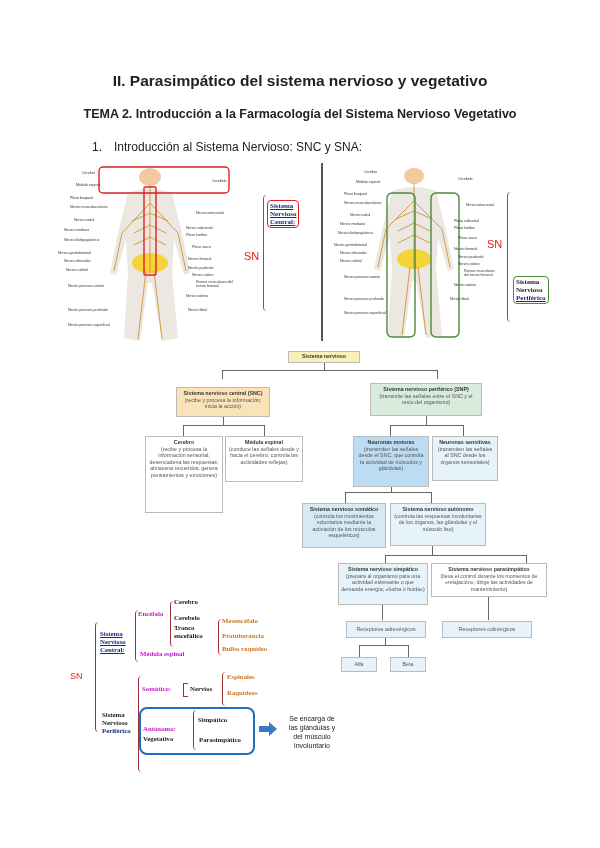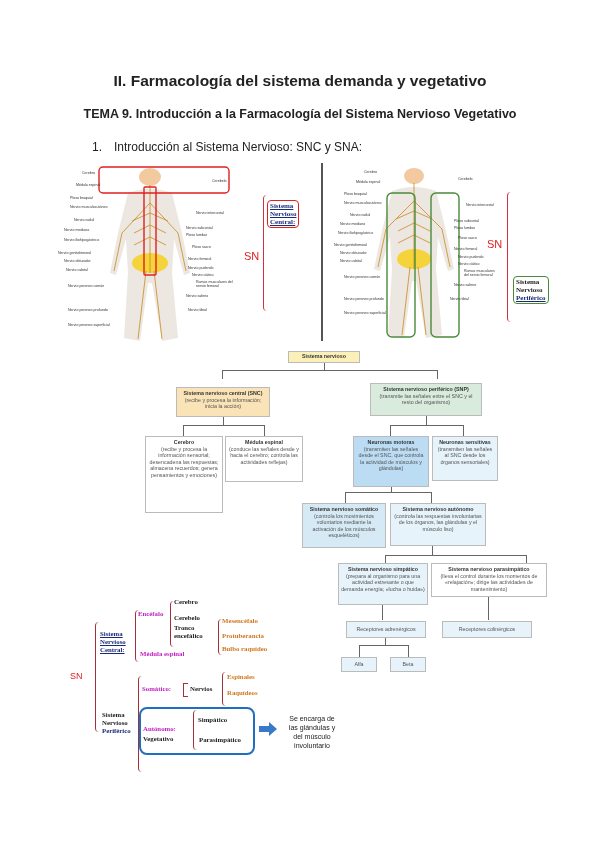--- a/index.html
+++ b/index.html
@@ -23,22 +23,22 @@
   .cm{position:absolute;font-family:"Liberation Serif",serif;font-weight:bold;font-size:6.8px;line-height:8px;white-space:nowrap;}
   .brace{position:absolute;border-left:1.5px solid #a0303a;border-radius:4px 0 0 4px;}
   .mag{color:#c020c0;}
   .ora{color:#d07820;}
   .blk{color:#222;}
   .navy{color:#1a2a7a;}
 </style>
 </head>
 <body>
 
-<div class="abs h1">II. Farmacología del sistema demanda y vegetativo</div>
-<div class="abs h2">TEMA 9. Introducción a la Farmacología del Sistema Nervioso Vegetativo</div>
+<div class="abs h1">II. Parasimpático del sistema nervioso y vegetativo</div>
+<div class="abs h2">TEMA 2. Introducción a la Farmacología del Sistema Nervioso Vegetativo</div>
 <div class="abs h3">
   <span class="num">1.</span><span>Introducción al Sistema Nervioso: SNC y SNA:</span>
 </div>
 
 <div class="abs fig" style="left:62px;top:163px;width:250px;height:185px;">
   <svg width="250" height="185" style="position:absolute;left:0;top:0;">
     <ellipse cx="88" cy="14" rx="11" ry="9" fill="#f3c9a0"></ellipse>
     <path d="M66 30 Q88 22 110 30 L120 70 L128 110 L122 112 L112 76 L110 110 L116 175 L100 178 L90 120 L86 120 L78 178 L62 175 L66 110 L64 76 L54 112 L48 110 L56 70 Z" fill="#ece7e0"></path>
     <ellipse cx="88" cy="100" rx="18" ry="10" fill="#f5d33a"></ellipse>
     <g stroke="#c98a1e" stroke-width="0.8" fill="none">

